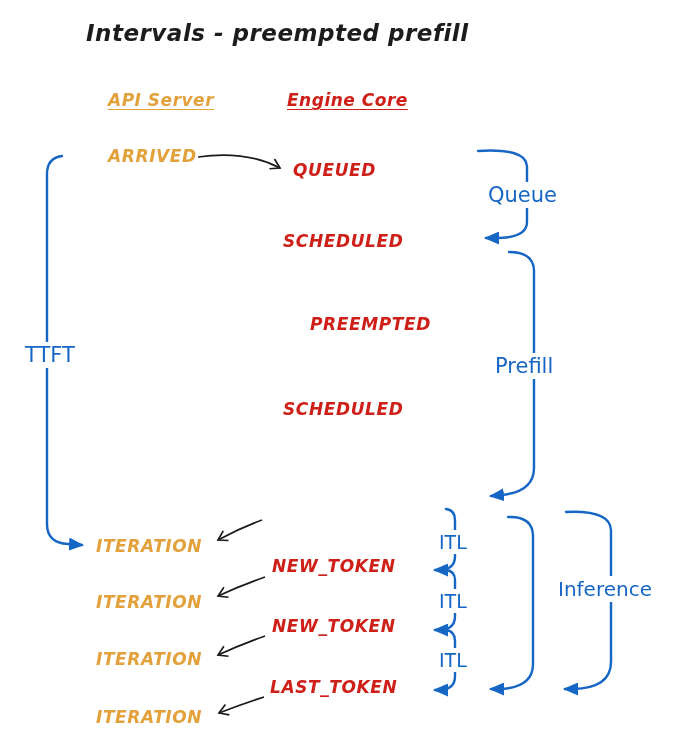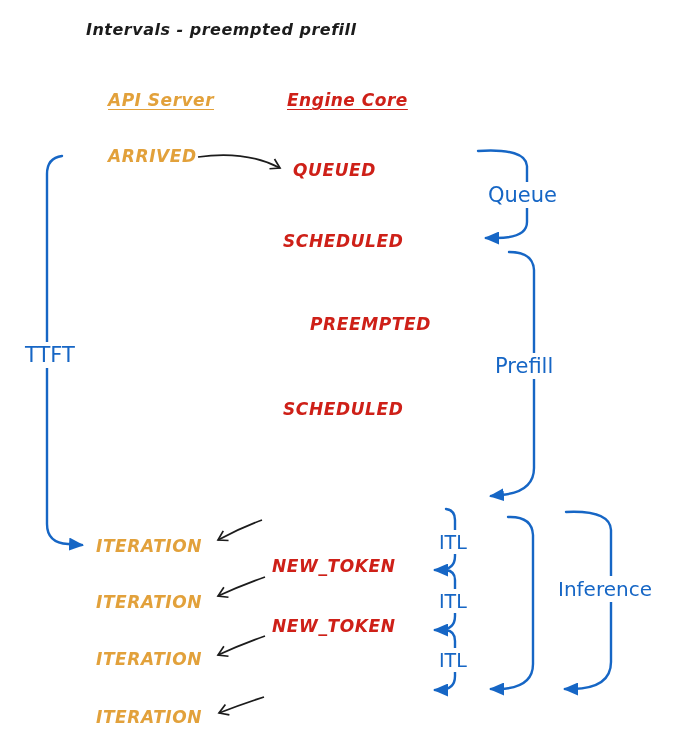--- a/index.html
+++ b/index.html
@@ -5,21 +5,21 @@
   html,body{margin:0;padding:0;background:#ffffff;}
   #canvas{
     position:relative;
     width:679px;height:750px;
     background:#ffffff;
     overflow:hidden;
     font-family:"DejaVu Sans","Liberation Sans",sans-serif;
   }
   .abs{position:absolute;white-space:nowrap;}
   .title{
-    font-size:16px;font-weight:bold;font-style:italic;
+    font-size:23px;font-weight:bold;font-style:italic;
     color:var(--ink);letter-spacing:.5px;
   }
   .colhead{
     font-size:17px;font-weight:bold;font-style:italic;
     text-decoration:underline;text-underline-offset:3px;
     letter-spacing:.5px;
   }
   .ev{
     font-size:17px;font-weight:bold;font-style:italic;
     letter-spacing:.6px;
@@ -81,20 +81,21 @@
   <div class="abs ev orange" style="left:96px;top:592px;">ITERATION</div>
   <div class="abs ev orange" style="left:96px;top:649px;">ITERATION</div>
   <div class="abs ev orange" style="left:96px;top:707px;">ITERATION</div>
 
   <div class="abs ev red" style="left:293px;top:160px;text-align:center;">QUEUED</div>
   <div class="abs ev red" style="left:283px;top:231px;">SCHEDULED</div>
   <div class="abs ev red" style="left:283px;top:314px;margin-left:27px;">PREEMPTED</div>
   <div class="abs ev red" style="left:283px;top:399px;">SCHEDULED</div>
   <div class="abs ev red" style="left:272px;top:556px;">NEW_TOKEN</div>
   <div class="abs ev red" style="left:272px;top:616px;">NEW_TOKEN</div>
+  <div class="abs ev red" style="left:270px;top:677px;">LAST_TOKEN</div>
 
   <div class="abs blue-label" style="left:22px;top:342px;">TTFT</div>
   <div class="abs blue-label" style="left:485px;top:182px;">Queue</div>
   <div class="abs blue-label" style="left:492px;top:353px;">Prefill</div>
   <div class="abs blue-label itl" style="left:436px;top:530px;">ITL</div>
   <div class="abs blue-label itl" style="left:436px;top:589px;">ITL</div>
   <div class="abs blue-label itl" style="left:436px;top:648px;">ITL</div>
   <div class="abs blue-label" style="left:555px;top:576px;font-size:20px;">Inference</div>
 
 </div>

